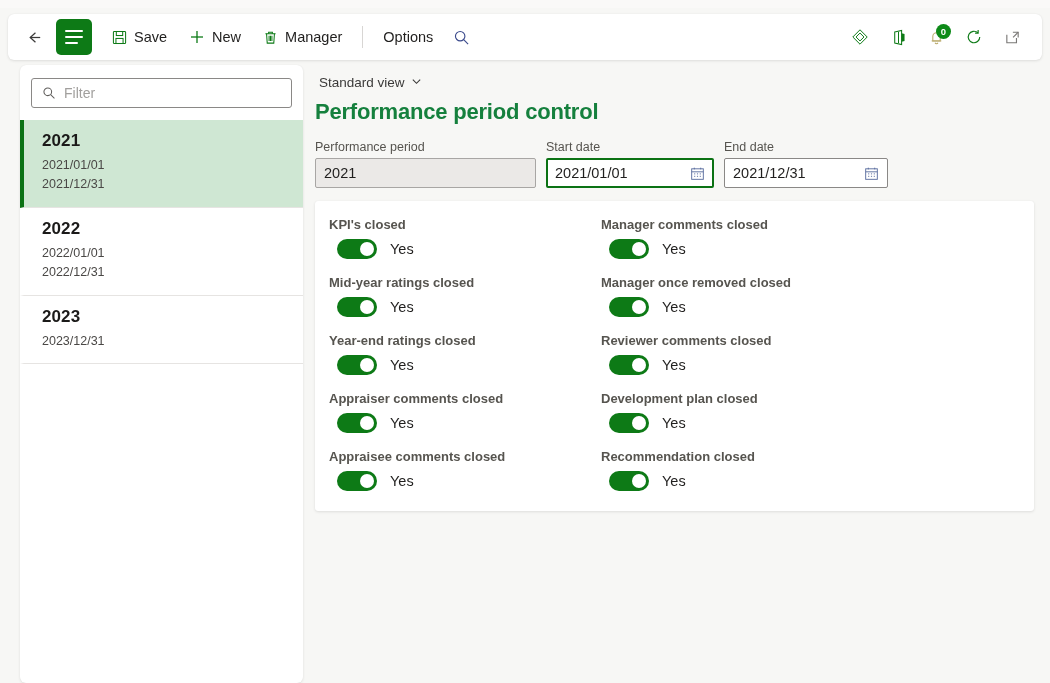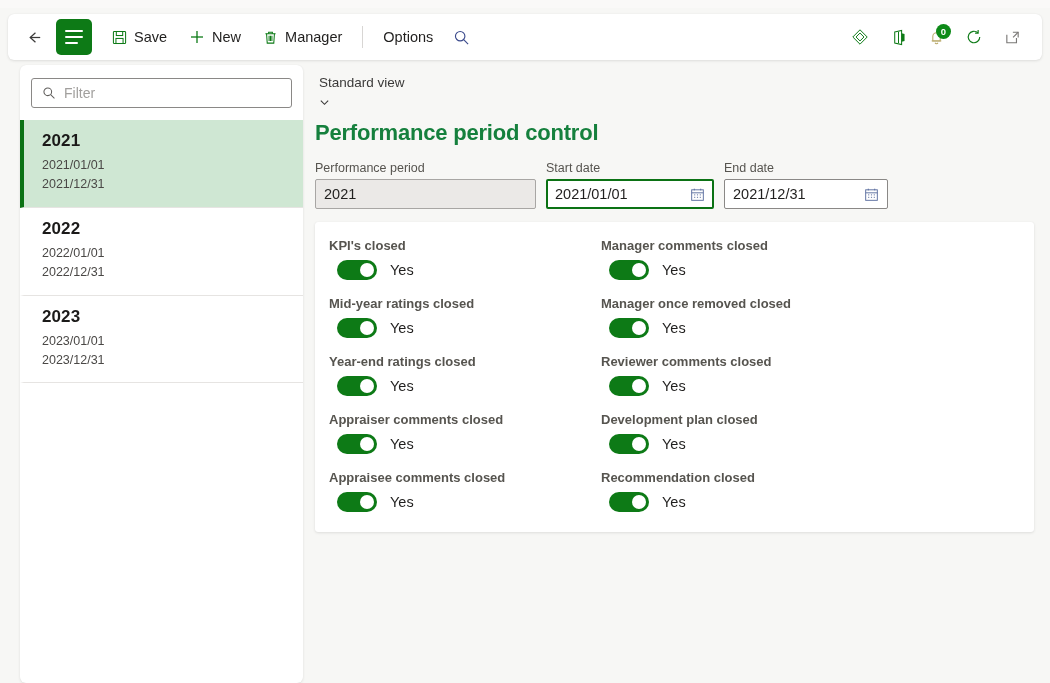--- a/index.html
+++ b/index.html
@@ -91,21 +91,21 @@
   .list-item.selected { background: #cfe7d3; border-left-color: #0b7214; }
   .li-title { font-size: 17px; font-weight: 700; color: #1b1a19; margin-bottom: 5px; letter-spacing: .1px; }
   .li-sub { font-size: 12.5px; color: #4a4846; line-height: 1.55; }
 
   
   .main { position: absolute; left: 299px; top: 57px; width: 743px; height: 620px; }
 
   .viewsel {
     display: inline-flex; align-items: flex-start; gap: 6px;
     font-size: 13.5px; color: #3b3a39; margin: 8px 0 0 16px;
-    cursor: pointer; padding: 2px 4px; border-radius: 3px; flex-direction: column;
+    cursor: pointer; padding: 2px 4px; border-radius: 3px;
   }
 
   .page-title {
     font-size: 22px; font-weight: 700; color: #15803d;
     margin: 7px 0 0 16px; letter-spacing: -0.2px;
   }
 
   .fields { display: flex; gap: 10px; margin: 15px 0 0 16px; }
   .field-label { font-size: 12.5px; color: #56544f; margin-bottom: 4px; }
   .field-input {
@@ -284,21 +284,20 @@
           <div class="li-sub">2021/01/01</div>
           <div class="li-sub">2021/12/31</div>
         </div>
         <div class="list-item">
           <div class="li-title">2022</div>
           <div class="li-sub">2022/01/01</div>
           <div class="li-sub">2022/12/31</div>
         </div>
         <div class="list-item">
           <div class="li-title">2023</div>
-          <div class="li-sub">2023/01/01</div>
           <div class="li-sub">2023/12/31</div>
         </div>
       </div>
   </div>
 
   <div class="main">
 
     <div class="viewsel">
       <span>Standard view</span>
       <span>

